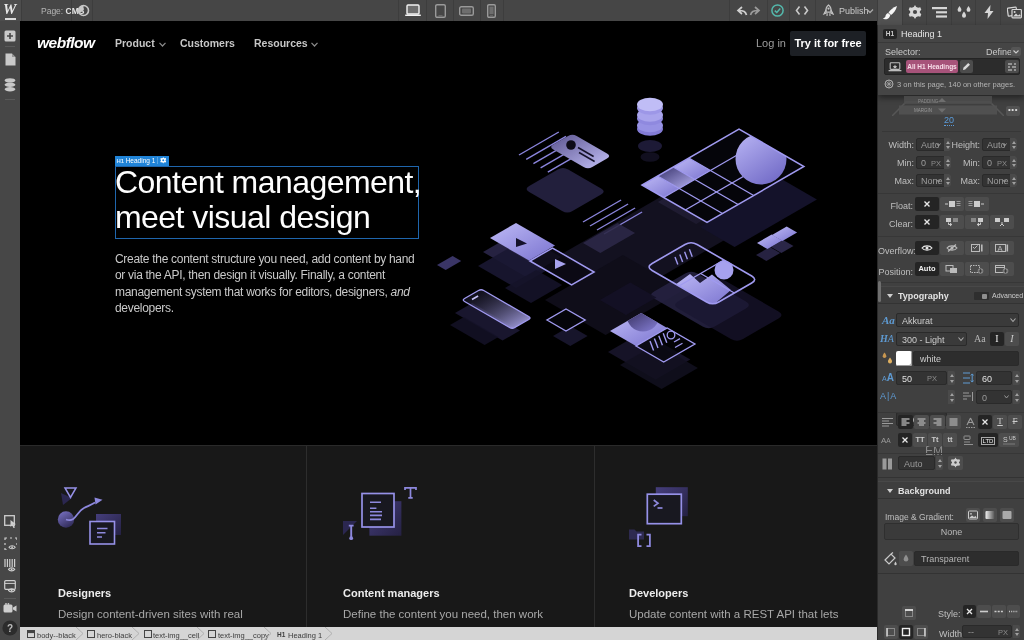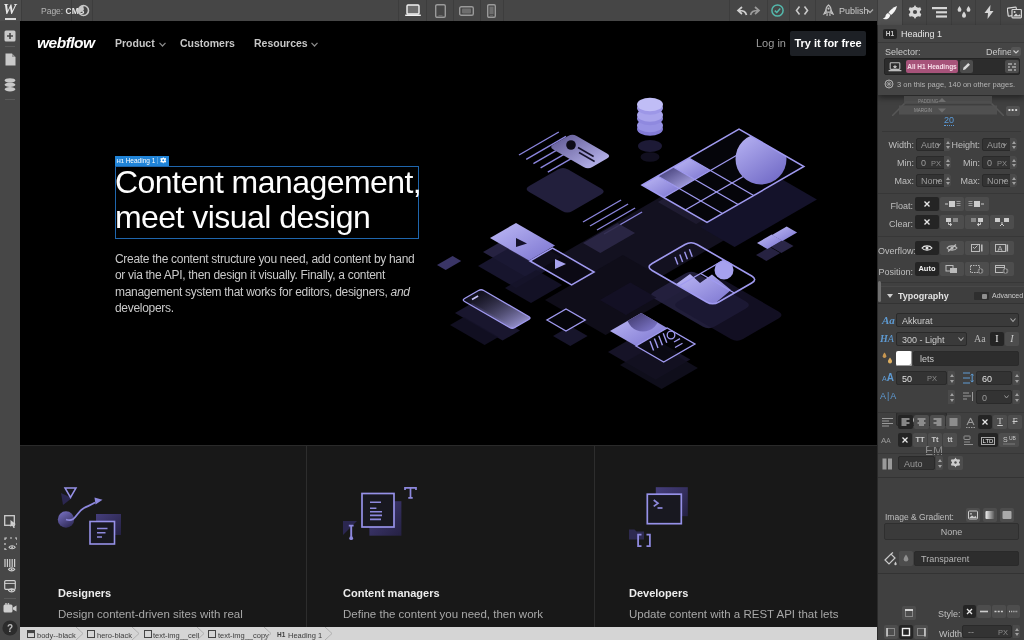--- a/index.html
+++ b/index.html
@@ -604,21 +604,21 @@
         <path d="M0.5 0.5 L3 3.5 L5.5 0.5" fill="none" stroke="#aaa" stroke-width="1.1"></path>
       </svg>
     <div class="abs" style="left:96px;top:308px;font-size:10px;color:#b5b5b5;font-family:'Liberation Serif',serif;">Aa</div>
     <div class="btn on" style="left:112px;top:307px;width:14px;height:14px;text-align:center;line-height:14px;font-size:10px;color:#eee;font-family:'Liberation Serif',serif;">I</div>
     <div class="btn" style="left:127px;top:307px;width:14px;height:14px;text-align:center;line-height:14px;font-size:10px;font-style:italic;color:#ccc;font-family:'Liberation Serif',serif;">I</div>
     <svg class="abs" style="left:3px;top:327px;" width="13" height="12" viewBox="0 0 13 12">
         <path d="M3.5 0.5 C4.6 2 5.3 3.2 5.3 4.2 A1.8 1.8 0 0 1 1.7 4.2 C1.7 3.2 2.4 2 3.5 0.5 Z" fill="#c99750"></path>
         <path d="M9 5.5 C10.3 7.1 11 8.3 11 9.4 A2 2 0 0 1 7 9.4 C7 8.3 7.7 7.1 9 5.5 Z" fill="#e0b060"></path>
       </svg>
     <div class="abs" style="left:18px;top:326px;width:16px;height:15px;background:#fff;border-radius:2px;box-shadow:inset -1px -1px 0 #999;"></div>
-    <div class="inp" style="left:35px;top:326px;width:106px;height:15px;line-height:15px;padding-left:6px;background:#2d2d2d;">lets</div>
+    <div class="inp" style="left:35px;top:326px;width:106px;height:15px;line-height:15px;padding-left:6px;background:#2d2d2d;">white</div>
     <div class="abs" style="left:4px;top:347px;font-size:10px;color:#5e9ad2;"><span style="font-size:7px;">A</span><b style="font-size:10px;">A</b></div>
     <div class="inp" style="left:18px;top:346px;width:51px;height:14px;line-height:14px;padding-left:5px;color:#e0e0e0;">50<span style="float:right;margin-right:9px;color:#8b8b8b;font-size:7.5px;">PX</span></div>
     <div class="stp" style="left:70px;top:346px;height:14px;"></div>
     <svg class="abs" style="left:84px;top:347px;" width="12" height="12" viewBox="0 0 12 12">
         <path d="M1 1 h7 M1 6 h7 M1 11 h7" stroke="#5e9ad2" stroke-width="1.2"></path>
         <path d="M10.2 2 v8 M8.8 3.5 l1.4 -1.6 1.4 1.6 M8.8 8.5 l1.4 1.6 1.4 -1.6" fill="none" stroke="#5e9ad2" stroke-width="1"></path>
       </svg>
     <div class="inp" style="left:98px;top:346px;width:36px;height:14px;line-height:14px;padding-left:5px;color:#e0e0e0;">60<span style="float:right;margin-right:9px;color:#8b8b8b;font-size:7.5px;">PX</span></div>
     <div class="stp" style="left:135px;top:346px;height:14px;"></div>
     <div class="abs" style="left:2px;top:366px;font-size:9px;color:#5e9ad2;letter-spacing:1px;">A|A</div>
@@ -684,20 +684,24 @@
         <rect x="6" y="0.5" width="4" height="11" fill="#9a9a9a"></rect>
       </svg>
     <div class="inp" style="left:20px;top:431px;width:37px;height:14px;line-height:14px;padding-left:5px;color:#9a9a9a;">Auto</div>
     <div class="stp" style="left:58px;top:431px;height:14px;"></div>
     <div class="btn" style="left:70px;top:431px;width:15px;height:14px;"><svg width="15" height="14">
           <path d="M7.5 3 L8.4 4.5 A3 3 0 0 1 9.7 5.1 L11.4 4.7 L12.1 6.6 L11 7.6 A3 3 0 0 1 11 8.4 L12.1 9.4 L11.4 11.3 L9.7 10.9 A3 3 0 0 1 8.4 11.5 L7.5 13 L6.6 11.5 A3 3 0 0 1 5.3 10.9 L3.6 11.3 L2.9 9.4 L4 8.4 A3 3 0 0 1 4 7.6 L2.9 6.6 L3.6 4.7 L5.3 5.1 A3 3 0 0 1 6.6 4.5 Z" fill="#ccc" transform="translate(0,-1.5)"></path>
           <circle cx="7.5" cy="6.5" r="1.2" fill="#4d4d4d"></circle>
         </svg></div>
     <div class="abs" style="left:0;top:452px;width:147px;height:1px;background:#333;"></div>
 
+    <div class="shead" style="top:456px;">
+        <div class="tri"></div>
+        <div class="t">Background</div>
+      </div>
     <div class="abs lbl" style="left:7px;top:487px;font-size:8.5px;">Image &amp; Gradient:</div>
     <div class="btn" style="left:88px;top:483px;width:14px;height:14px;"><svg width="14" height="14">
           <rect x="2.5" y="3" width="9" height="8" rx="1" fill="none" stroke="#ccc" stroke-width="1"></rect>
           <circle cx="5" cy="5.8" r="0.9" fill="#ccc"></circle>
           <path d="M3.5 9.5 L6 7.5 L8 9 L9.5 8 L10.5 9.2 V10 H3.5 Z" fill="#ccc"></path>
         </svg></div>
     <div class="btn" style="left:105px;top:483px;width:14px;height:14px;"><svg width="14" height="14">
           <defs>
             <linearGradient id="gb" x1="0" y1="0" x2="1" y2="0">
               <stop offset="0" stop-color="#eee"></stop>

